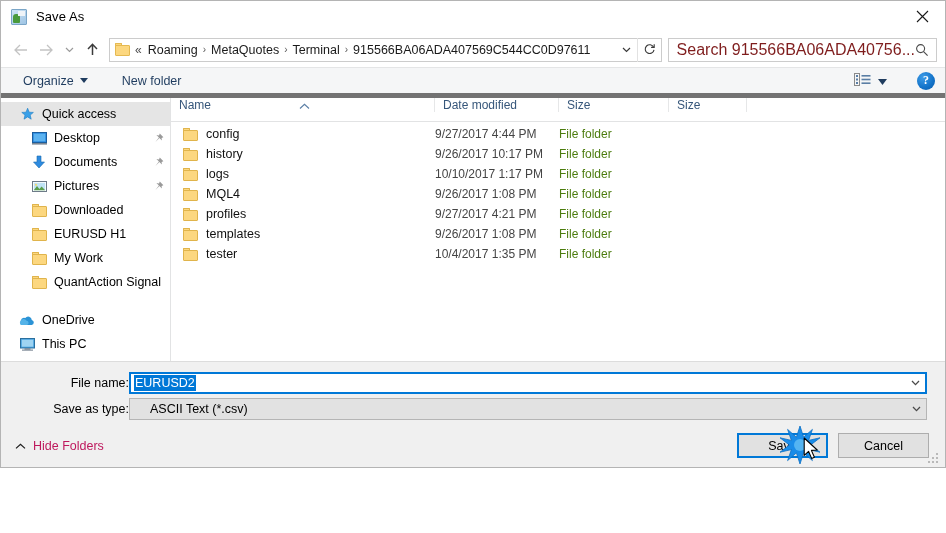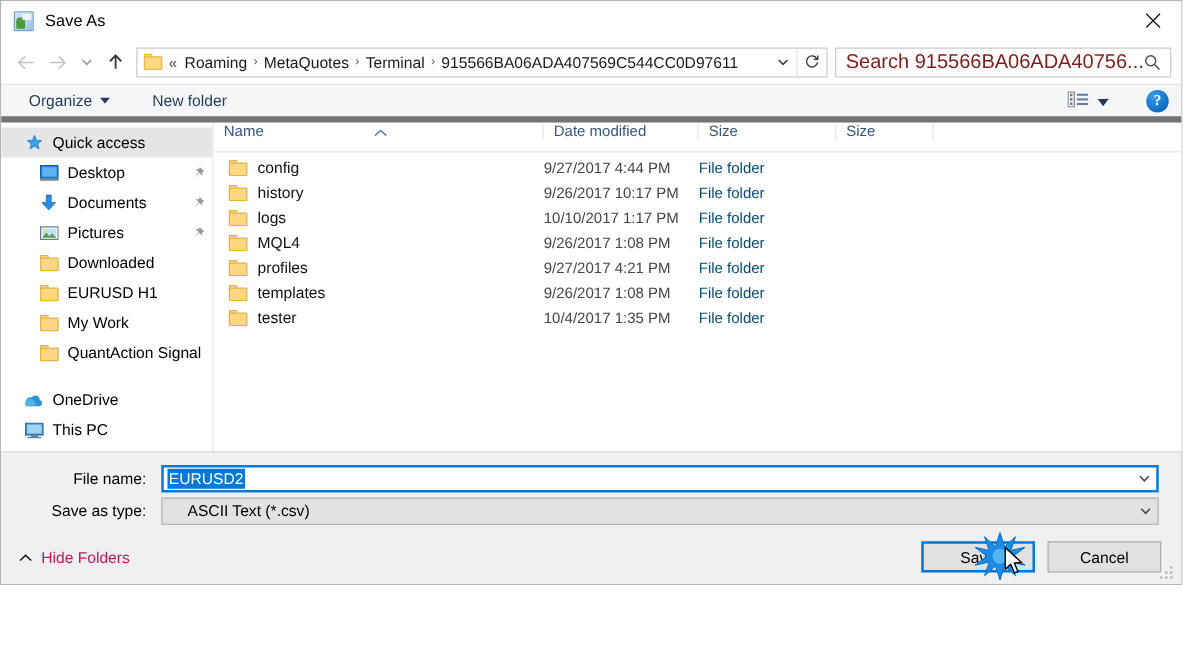--- a/index.html
+++ b/index.html
@@ -248,37 +248,37 @@
     height: 20px;
     display: flex; align-items: center;
     font-size: 12.5px; color: #111111;
     cursor: default;
   }
   .cell-name {
     flex: 0 0 264px; display: flex; align-items: center;
     padding-left: 12px; gap: 8px; overflow: hidden;
   }
   .cell-date { flex: 0 0 124px; color: #444444; font-size: 12px; }
-  .cell-type { flex: 0 0 110px; color: #0c4a6e; font-size: 12px; }
+  .cell-type { flex: 0 0 110px; color: #4d7c0f; font-size: 12px; }
   .cell-size { flex: 0 0 78px; }
 
   
   .formarea {
     flex: 0 0 62px;
     background: #f0f0f0;
     border-top: 1px solid #dcdcdc;
     padding: 10px 18px 0 0;
   }
   .form-row {
     display: flex; align-items: center;
     height: 22px; margin-bottom: 4px;
   }
   .form-label {
     flex: 0 0 128px;
-    text-align: right; padding-right: 12px;
+    text-align: right; padding-right: 0;
     font-size: 12.5px; color: #000000;
   }
   .field {
     flex: 1 1 auto; height: 22px;
     display: flex; align-items: center;
     position: relative;
     background: #ffffff;
     border: 1px solid #7a7a7a;
     padding-left: 20px;
   }

